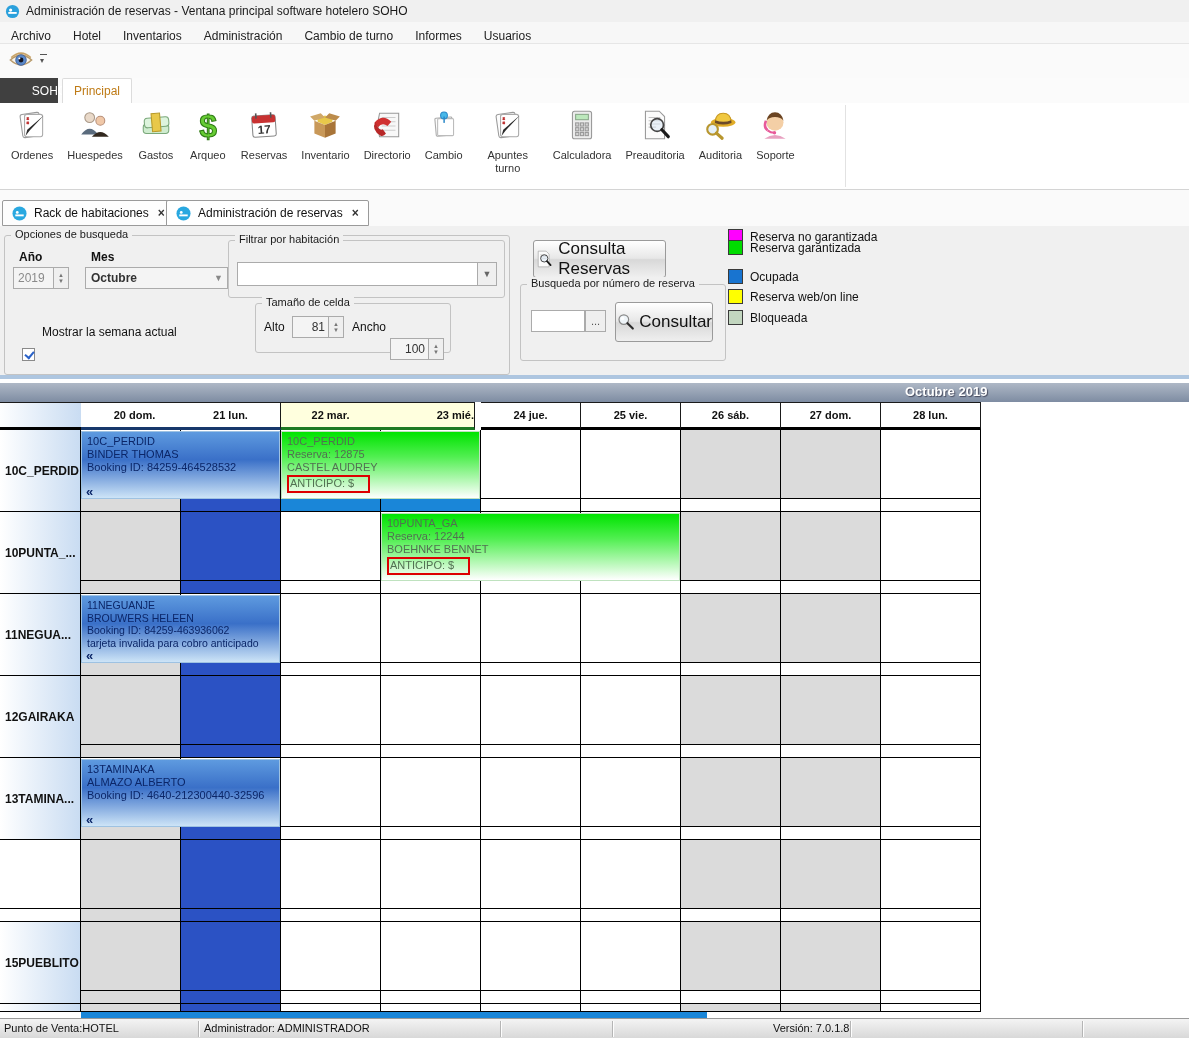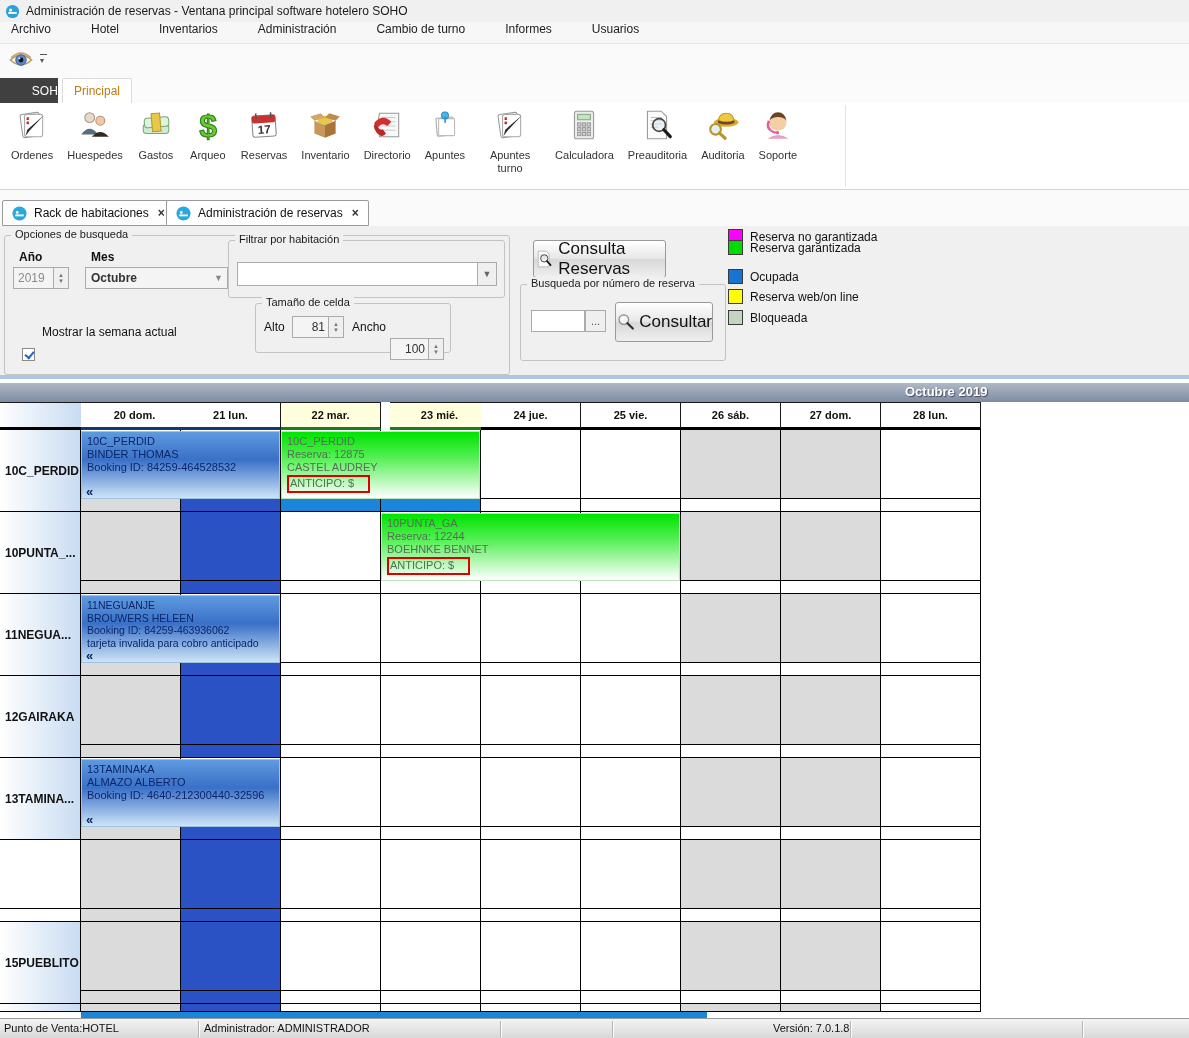--- a/index.html
+++ b/index.html
@@ -5,21 +5,21 @@
   * { box-sizing: border-box; margin: 0; padding: 0; }
   html,body { width:1189px; height:1038px; background:#fff; font-family:"Liberation Sans", sans-serif; }
   .screen { position:relative; width:1189px; height:1038px; overflow:hidden; background:#fff; }
   .abs { position:absolute; }
 
   
   .titlebar { position:absolute; left:0; top:0; width:1189px; height:22px; background:#f0f0f0; display:flex; align-items:center; padding-left:5px; }
   .titlebar .ttext { font-size:12px; color:#1a1a1a; margin-left:6px; }
 
   
-  .menubar { position:absolute; left:0; top:22px; width:1189px; height:22px; background:#f7f7f7; display:flex; align-items:flex-start; border-bottom:1px solid #e6e6e6;gap:18px; }
+  .menubar { position:absolute; left:0; top:22px; width:1189px; height:22px; background:#f7f7f7; display:flex; align-items:flex-end; border-bottom:1px solid #e6e6e6; }
   .menubar span { font-size:12px; color:#222; padding:0 11px; cursor:default; }
 
   
   .quickbar { position:absolute; left:0; top:44px; width:1189px; height:34px; background:#fafafa; }
   .qa-eye { position:absolute; left:8px; top:3px; width:26px; height:26px; }
   .qa-drop { position:absolute; left:40px; top:10px; width:10px; height:10px; font-size:8px; color:#555; }
   .qa-drop::before { content:""; display:block; width:7px; border-top:1px solid #555; margin-bottom:1px; }
 
   
   .ribbontabs { position:absolute; left:0; top:78px; width:1189px; height:25px; background:#fbfbfb; }
@@ -197,21 +197,21 @@
           </svg></span>
       <span class="rlabel">Directorio</span>
     </div>
     <div class="rbtn">
       <span><svg viewBox="0 0 32 32">
             <rect x="8" y="9" width="16" height="17" rx="1" fill="#fcfcfc" stroke="#aaa" transform="rotate(-5 16 17)"></rect>
             <rect x="10" y="10" width="15" height="16" rx="1" fill="#fff" stroke="#bbb"></rect>
             <circle cx="16" cy="7" r="3.2" fill="#48b8e8" stroke="#2a88c8"></circle>
             <rect x="15.4" y="8" width="1.4" height="6" fill="#2a88c8"></rect>
           </svg></span>
-      <span class="rlabel">Apuntes</span>
+      <span class="rlabel">Cambio</span>
     </div>
     <div class="rbtn">
       <span><svg viewBox="0 0 32 32">
             <rect x="6" y="5" width="18" height="22" rx="2" fill="#fdfdfd" stroke="#9a9a9a" transform="rotate(-8 15 16)"></rect>
             <rect x="9" y="6" width="17" height="21" rx="2" fill="#fff" stroke="#aaa"></rect>
             <path d="M11 9 l2 2 m0 -2 l-2 2 M11 13 l2 2 m0 -2 l-2 2" stroke="#c03030" stroke-width="1.3" fill="none"></path>
             <path d="M27 7 L14 21 l-4 5 1.5-5.5z" fill="#2a2a2a"></path>
           </svg></span>
       <span class="rlabel">Apuntes turno</span>
     </div>
@@ -391,21 +391,21 @@
     <div class="corner"></div>
     <div class="hcell hb-navy" style="left:81px;width:108px;">
         <span>20 dom.</span>
       </div>
     <div class="hcell hb-navy" style="left:181px;width:100px;">
         <span>21 lun.</span>
       </div>
     <div class="hcell hl hb-green" style="left:281px;width:100px;">
         <span>22 mar.</span>
       </div>
-    <div class="hcell hl hb-green" style="left:390px;width:100px;">
+    <div class="hcell hl hb-green" style="left:375px;width:100px;justify-content:flex-end;">
         <span>23 mié.</span>
       </div>
     <div class="hcell" style="left:481px;width:100px;">
         <span>24 jue.</span>
       </div>
     <div class="hcell" style="left:581px;width:100px;">
         <span>25 vie.</span>
       </div>
     <div class="hcell" style="left:681px;width:100px;">
         <span>26 sáb.</span>

